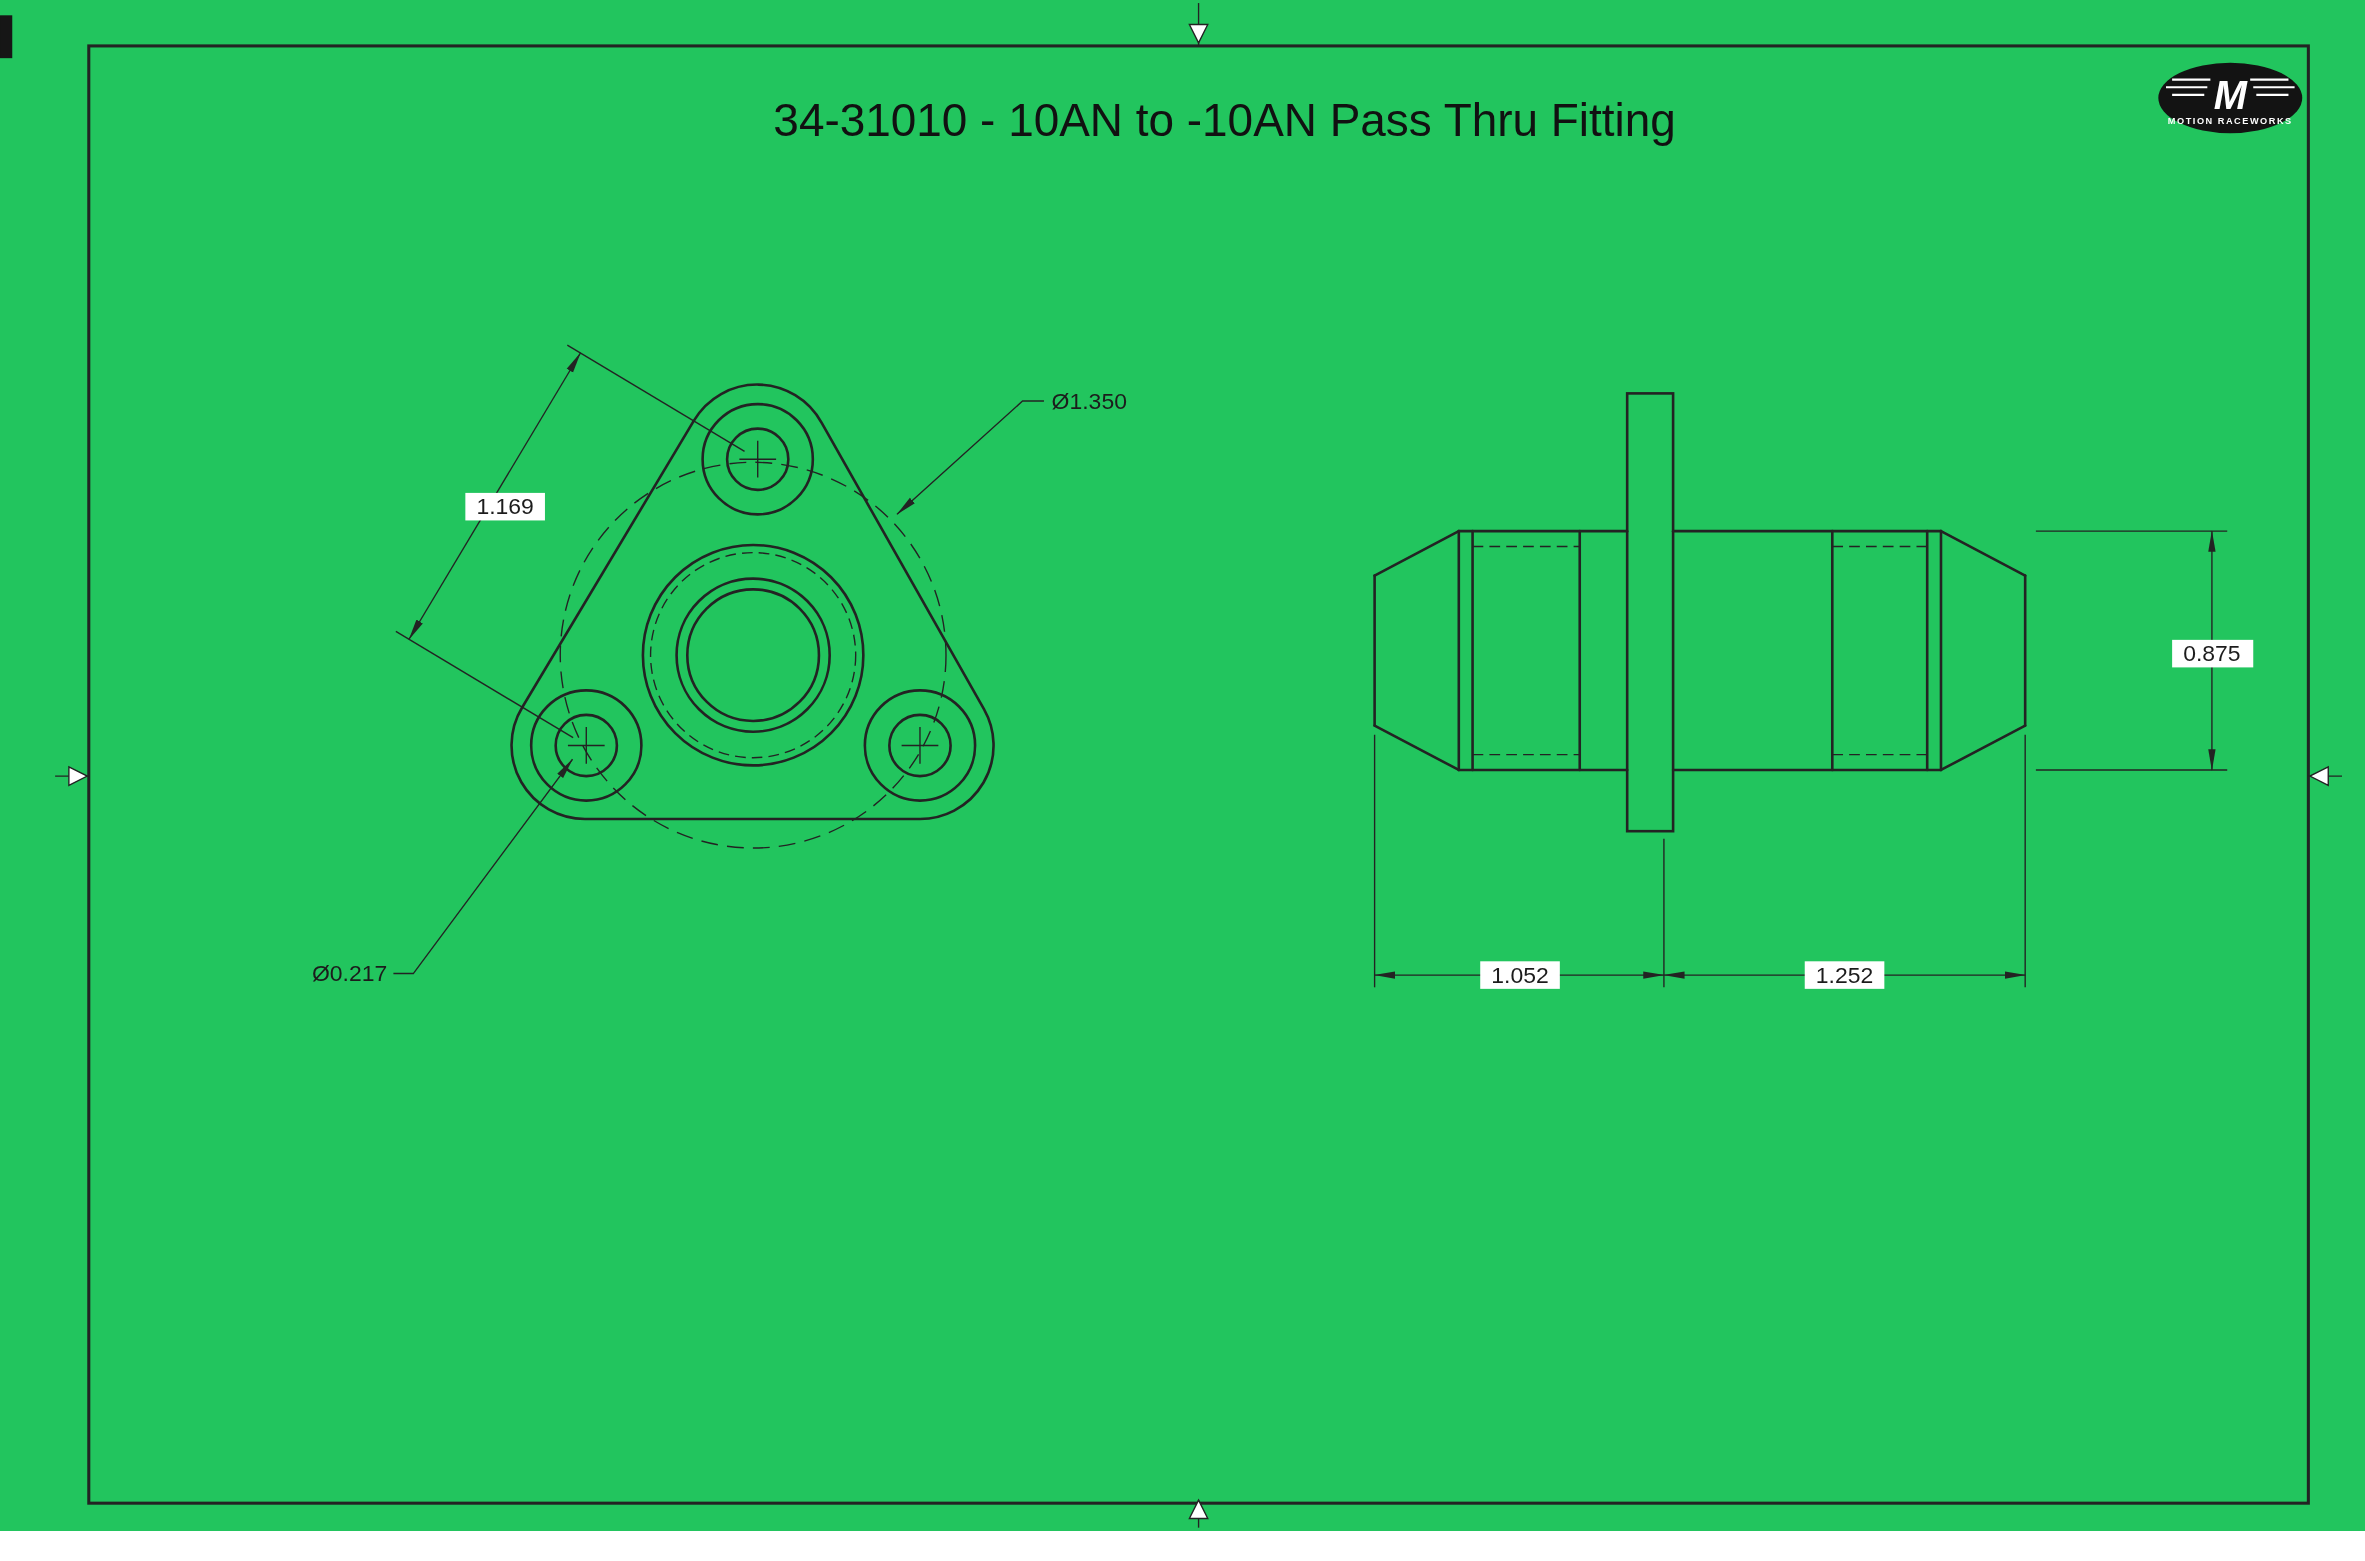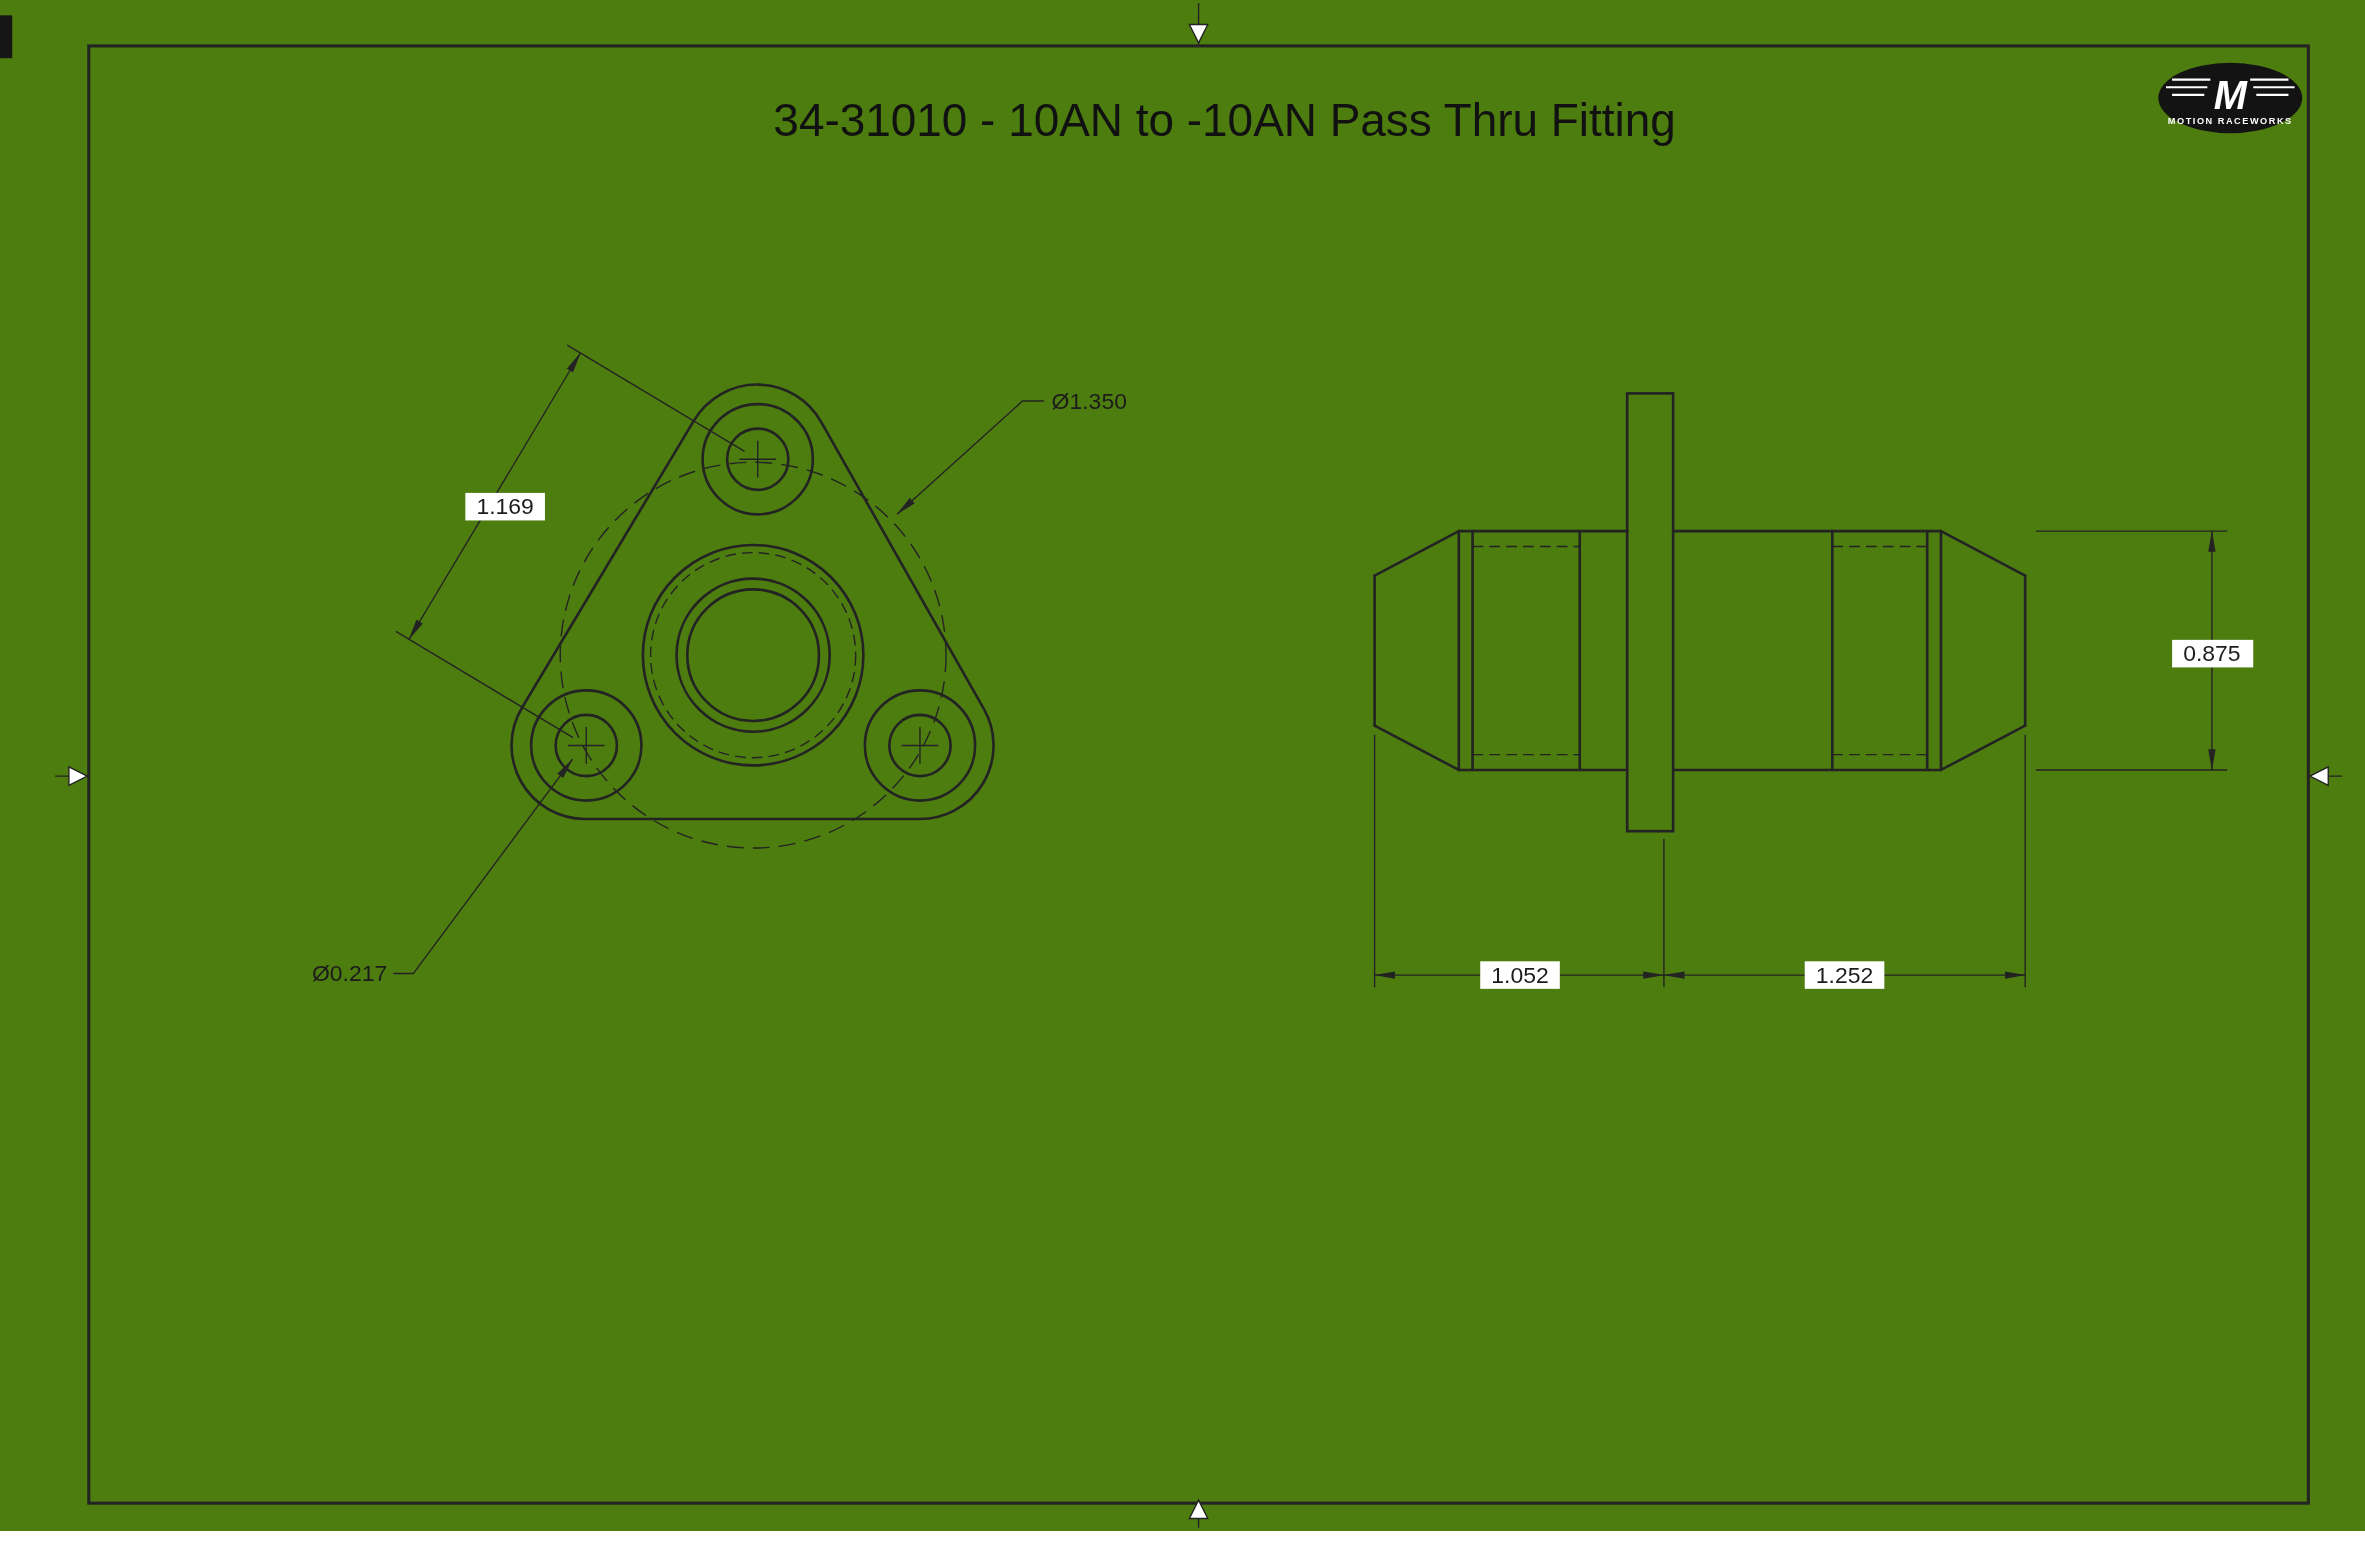--- a/index.html
+++ b/index.html
@@ -1,16 +1,16 @@
 <!DOCTYPE html>
 <html style="font-size:7.6px"><head>
 <meta charset="utf-8">
 <style>
   html,body{margin:0;padding:0;background:#ffffff;}
-  #canvas{position:relative;width:100vw;aspect-ratio:1545/1000;background:#4d7c0f;overflow:hidden;}
+  #canvas{position:relative;width:100vw;aspect-ratio:1545/1000;background:#22c55e;overflow:hidden;}
   svg{display:block;width:100%;height:100%;}
   .obj{stroke:#232323;stroke-width:1.7;fill:none;stroke-linecap:round;}
   .thin{stroke:#232323;stroke-width:0.9;fill:none;}
   .dashed{stroke:#232323;stroke-width:0.9;fill:none;stroke-dasharray:11 6;}
   .thread{stroke:#232323;stroke-width:0.9;fill:none;stroke-dasharray:7 4;}
   .dimtxt{font-family:"Liberation Sans",sans-serif;font-size:15px;fill:#1c1c1c;}
   .titletxt{font-family:"Liberation Sans",sans-serif;font-size:30px;fill:#111;}
   .logotxt{font-family:"Liberation Sans",sans-serif;font-weight:bold;fill:#fff;}
   .mask{fill:#ffffff;}
 </style>

